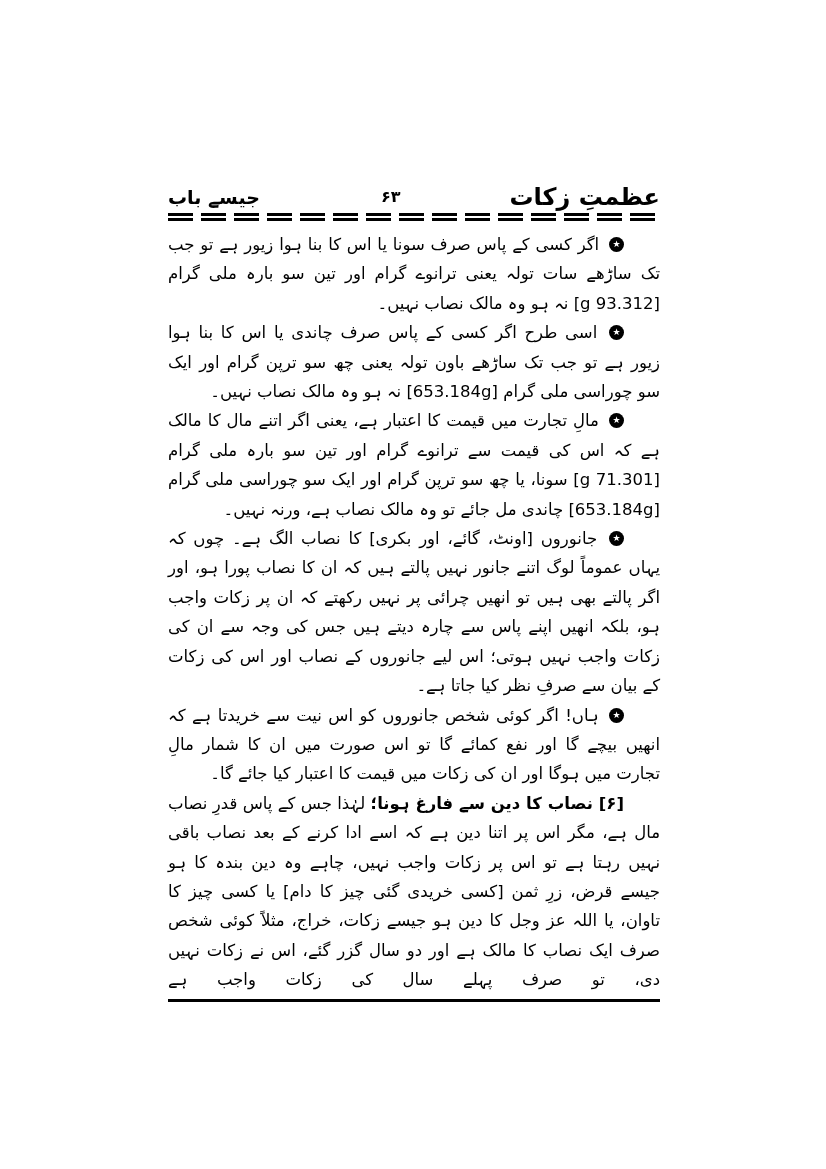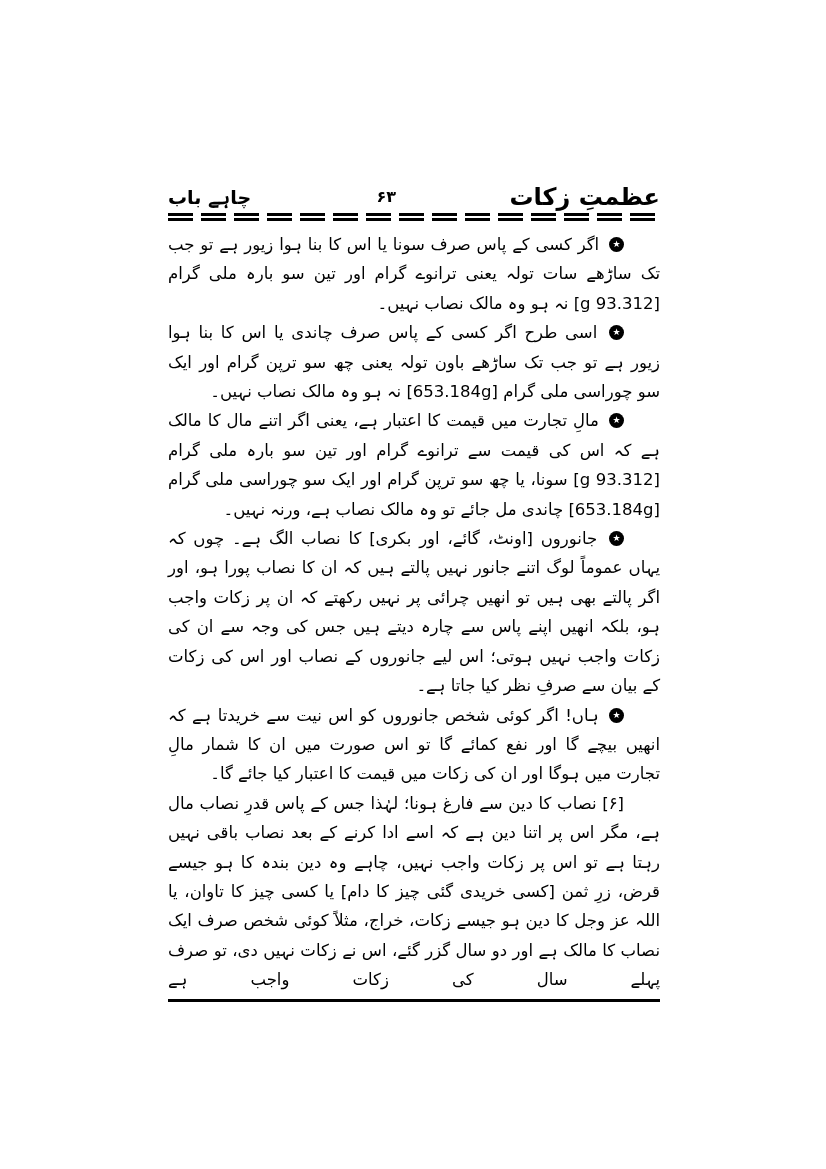--- a/index.html
+++ b/index.html
@@ -58,45 +58,45 @@
     position:relative;
     vertical-align:-2px;
     margin-left:4px;
     text-indent:0;
   }
   .bullet .bullet-star{
     position:absolute;inset:0;
     display:flex;align-items:center;justify-content:center;
     color:#fff;font-size:9px;line-height:1;
   }
-  .bold{font-weight:normal;}
+  .bold{font-weight:bold;}
   .footer-rule{
     margin-top:4px;
     height:3px;
     background:#000;
   }
 </style>
 </head>
 <body>
 
 <div class="page">
   <div class="content">
 
     <div class="header">
       <span class="book-title">عظمتِ زکات</span>
       <span class="page-number">۶۳</span>
-      <span class="chapter-title">چاہے باب</span>
+      <span class="chapter-title">جیسے باب</span>
     </div>
 
     <div class="header-divider"></div>
 
     <div class="paragraphs">
         <div class="para"><span class="bullet"><span class="bullet-star">★</span></span> <span>اگر کسی کے پاس صرف سونا یا اس کا بنا ہوا زیور ہے تو جب تک ساڑھے سات تولہ یعنی ترانوے گرام اور تین سو بارہ ملی گرام [93.312 g] نہ ہو وہ مالک نصاب نہیں۔</span></div>
         <div class="para"><span class="bullet"><span class="bullet-star">★</span></span> <span>اسی طرح اگر کسی کے پاس صرف چاندی یا اس کا بنا ہوا زیور ہے تو جب تک ساڑھے باون تولہ یعنی چھ سو ترپن گرام اور ایک سو چوراسی ملی گرام [653.184g] نہ ہو وہ مالک نصاب نہیں۔</span></div>
-        <div class="para"><span class="bullet"><span class="bullet-star">★</span></span> <span>مالِ تجارت میں قیمت کا اعتبار ہے، یعنی اگر اتنے مال کا مالک ہے کہ اس کی قیمت سے ترانوے گرام اور تین سو بارہ ملی گرام [93.312 g] سونا، یا چھ سو ترپن گرام اور ایک سو چوراسی ملی گرام [653.184g] چاندی مل جائے تو وہ مالک نصاب ہے، ورنہ نہیں۔</span></div>
+        <div class="para"><span class="bullet"><span class="bullet-star">★</span></span> <span>مالِ تجارت میں قیمت کا اعتبار ہے، یعنی اگر اتنے مال کا مالک ہے کہ اس کی قیمت سے ترانوے گرام اور تین سو بارہ ملی گرام [71.301 g] سونا، یا چھ سو ترپن گرام اور ایک سو چوراسی ملی گرام [653.184g] چاندی مل جائے تو وہ مالک نصاب ہے، ورنہ نہیں۔</span></div>
         <div class="para"><span class="bullet"><span class="bullet-star">★</span></span> <span>جانوروں [اونٹ، گائے، اور بکری] کا نصاب الگ ہے۔ چوں کہ یہاں عموماً لوگ اتنے جانور نہیں پالتے ہیں کہ ان کا نصاب پورا ہو، اور اگر پالتے بھی ہیں تو انھیں چرائی پر نہیں رکھتے کہ ان پر زکات واجب ہو، بلکہ انھیں اپنے پاس سے چارہ دیتے ہیں جس کی وجہ سے ان کی زکات واجب نہیں ہوتی؛ اس لیے جانوروں کے نصاب اور اس کی زکات کے بیان سے صرفِ نظر کیا جاتا ہے۔</span></div>
         <div class="para"><span class="bullet"><span class="bullet-star">★</span></span> <span>ہاں! اگر کوئی شخص جانوروں کو اس نیت سے خریدتا ہے کہ انھیں بیچے گا اور نفع کمائے گا تو اس صورت میں ان کا شمار مالِ تجارت میں ہوگا اور ان کی زکات میں قیمت کا اعتبار کیا جائے گا۔</span></div>
         <div class="para stretch-last"><span class="bold">[۶] نصاب کا دین سے فارغ ہونا؛</span><span> لہٰذا جس کے پاس قدرِ نصاب مال ہے، مگر اس پر اتنا دین ہے کہ اسے ادا کرنے کے بعد نصاب باقی نہیں رہتا ہے تو اس پر زکات واجب نہیں، چاہے وہ دین بندہ کا ہو جیسے قرض، زرِ ثمن [کسی خریدی گئی چیز کا دام] یا کسی چیز کا تاوان، یا اللہ عز وجل کا دین ہو جیسے زکات، خراج، مثلاً کوئی شخص صرف ایک نصاب کا مالک ہے اور دو سال گزر گئے، اس نے زکات نہیں دی، تو صرف پہلے سال کی زکات واجب ہے</span></div>
       </div>
 
     <div class="footer-rule"></div>
 
   </div>
 </div>
 

